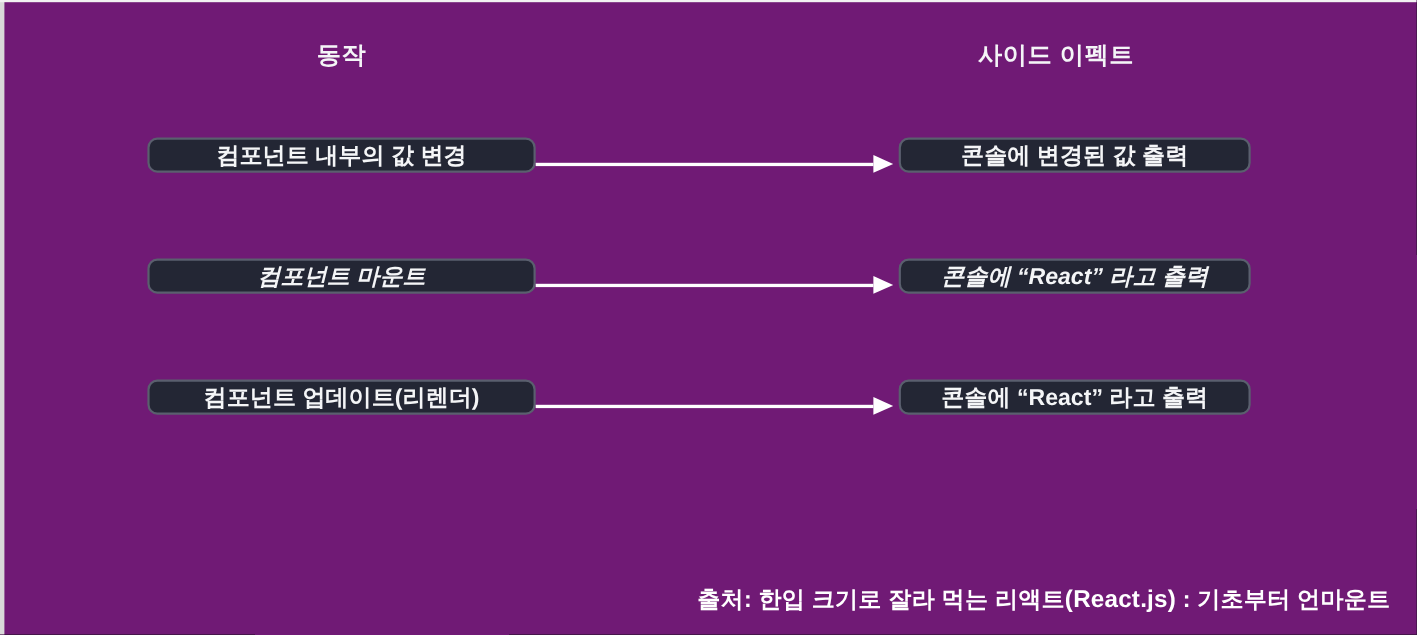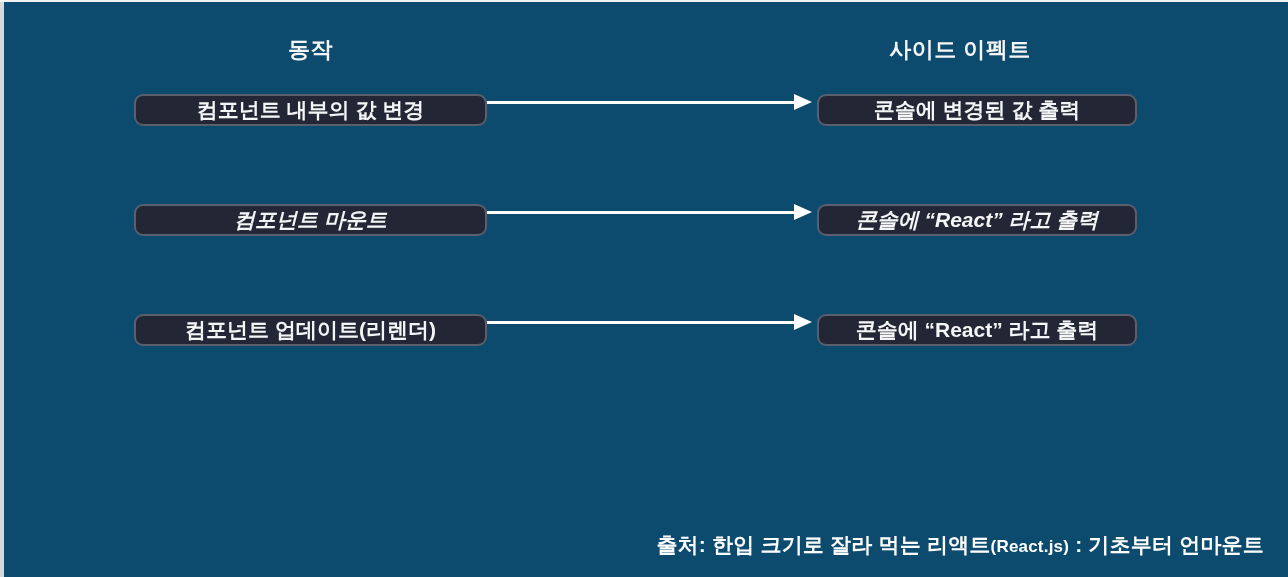--- a/index.html
+++ b/index.html
@@ -4,21 +4,21 @@
 <style>
   html, body {
     margin: 0;
     padding: 0;
     background: #101218;
   }
   .stage {
     position: relative;
     width: 1288px;
     height: 577px;
-    background: #0c4a6e;
+    background: #701a75;
     overflow: hidden;
     font-family: "Liberation Sans", "DejaVu Sans", sans-serif;
     color: #f4f5f7;
   }
   .top-line {
     position: absolute;
     left: 0; top: 0;
     width: 100%; height: 2px;
     background: #f2f2f2;
     z-index: 3;
@@ -41,21 +41,21 @@
     letter-spacing: 0.5px;
   }
   .col-header.left  { left: 134px; width: 353px; }
   .col-header.right { left: 784px; width: 352px; }
   .row {
     position: absolute;
     left: 134px;
     width: 1003px;
     height: 63px;
     display: flex;
-    align-items: flex-start;
+    align-items: flex-end;
   }
   .row.r0 { top: 94px; }
   .row.r1 { top: 204px; font-style: italic; }
   .row.r2 { top: 314px; }
   .row.r3 { top: 424px; }
   .box {
     box-sizing: border-box;
     background: #232634;
     border: 2px solid #5a5f6e;
     border-radius: 9px;
@@ -92,21 +92,21 @@
     position: absolute;
     right: 24px;
     top: 531px;
     font-size: 21px;
     font-weight: bold;
     color: #ffffff;
     white-space: nowrap;
     letter-spacing: 0.2px;
   }
   .caption .latin {
-    font-size: 17px;
+    font-size: 22px;
     font-weight: bold;
   }
 </style>
 </head>
 <body>
 
 <div class="stage">
   <div class="top-line"></div>
   <div class="left-strip"></div>
 

